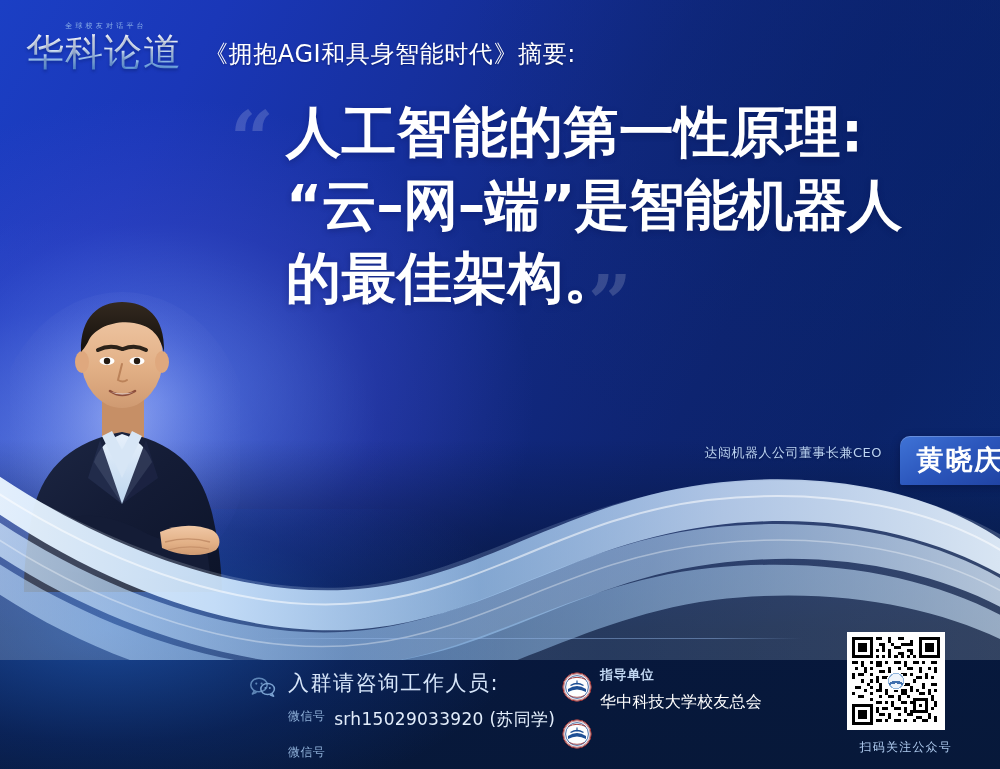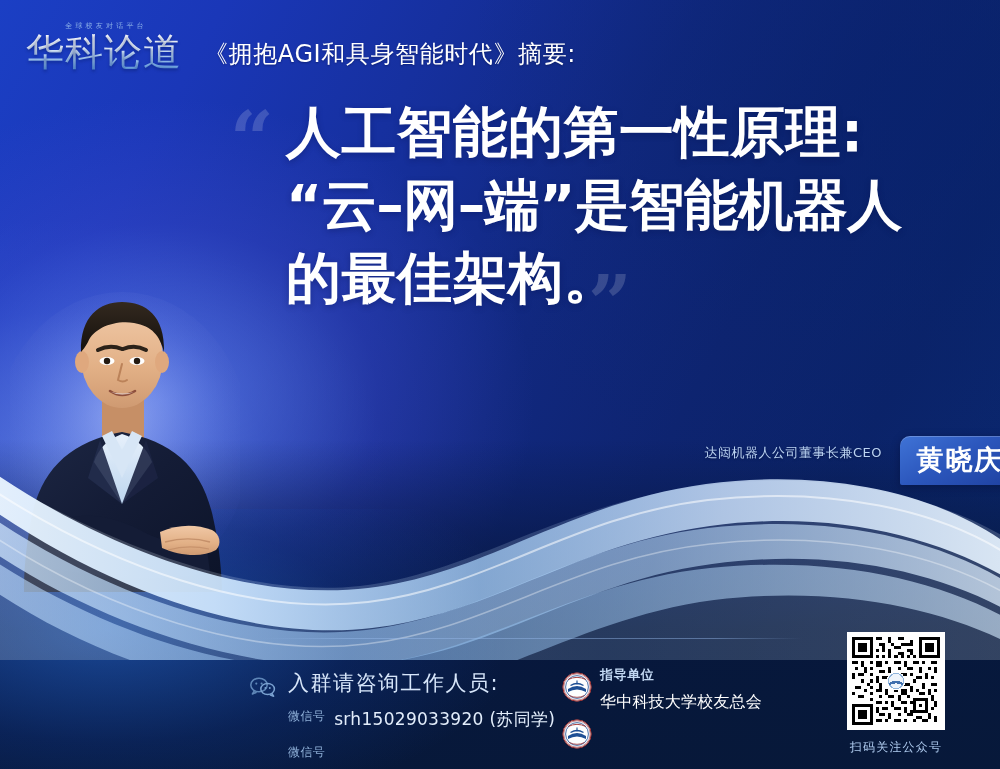--- a/index.html
+++ b/index.html
@@ -118,21 +118,21 @@
   .org-kind{color:#c2d8f2;font-size:13px;letter-spacing:.6px;margin-bottom:3px;
     font-family:"DejaVu Sans","Liberation Sans",sans-serif;font-weight:bold;}
   .org-name{color:#ffffff;font-size:16px;letter-spacing:.2px;white-space:nowrap;
     font-family:Liberation Sans, sans-serif;margin-top:10px;}
 
   
   .qr-zone{position:absolute;left:840px;top:632px;z-index:14;text-align:center;width:112px;}
   .qr-box{width:98px;height:98px;background:#fff;padding:5px;box-sizing:border-box;margin:0 auto;position:relative;}
   .qr-box svg{display:block;}
   .qr-caption{color:#aecaee;font-size:12px;letter-spacing:1.2px;margin-top:9px;
-    font-family:"DejaVu Sans","Liberation Sans",sans-serif;}
+    font-family:"DejaVu Sans","Liberation Sans",sans-serif;text-align:right;}
 </style>
 </head>
 <body>
 
 <div id="poster">
 
   <div class="topright-dark"></div>
 
   <div class="portrait">
     <svg width="230" height="300" viewBox="0 0 230 300">

